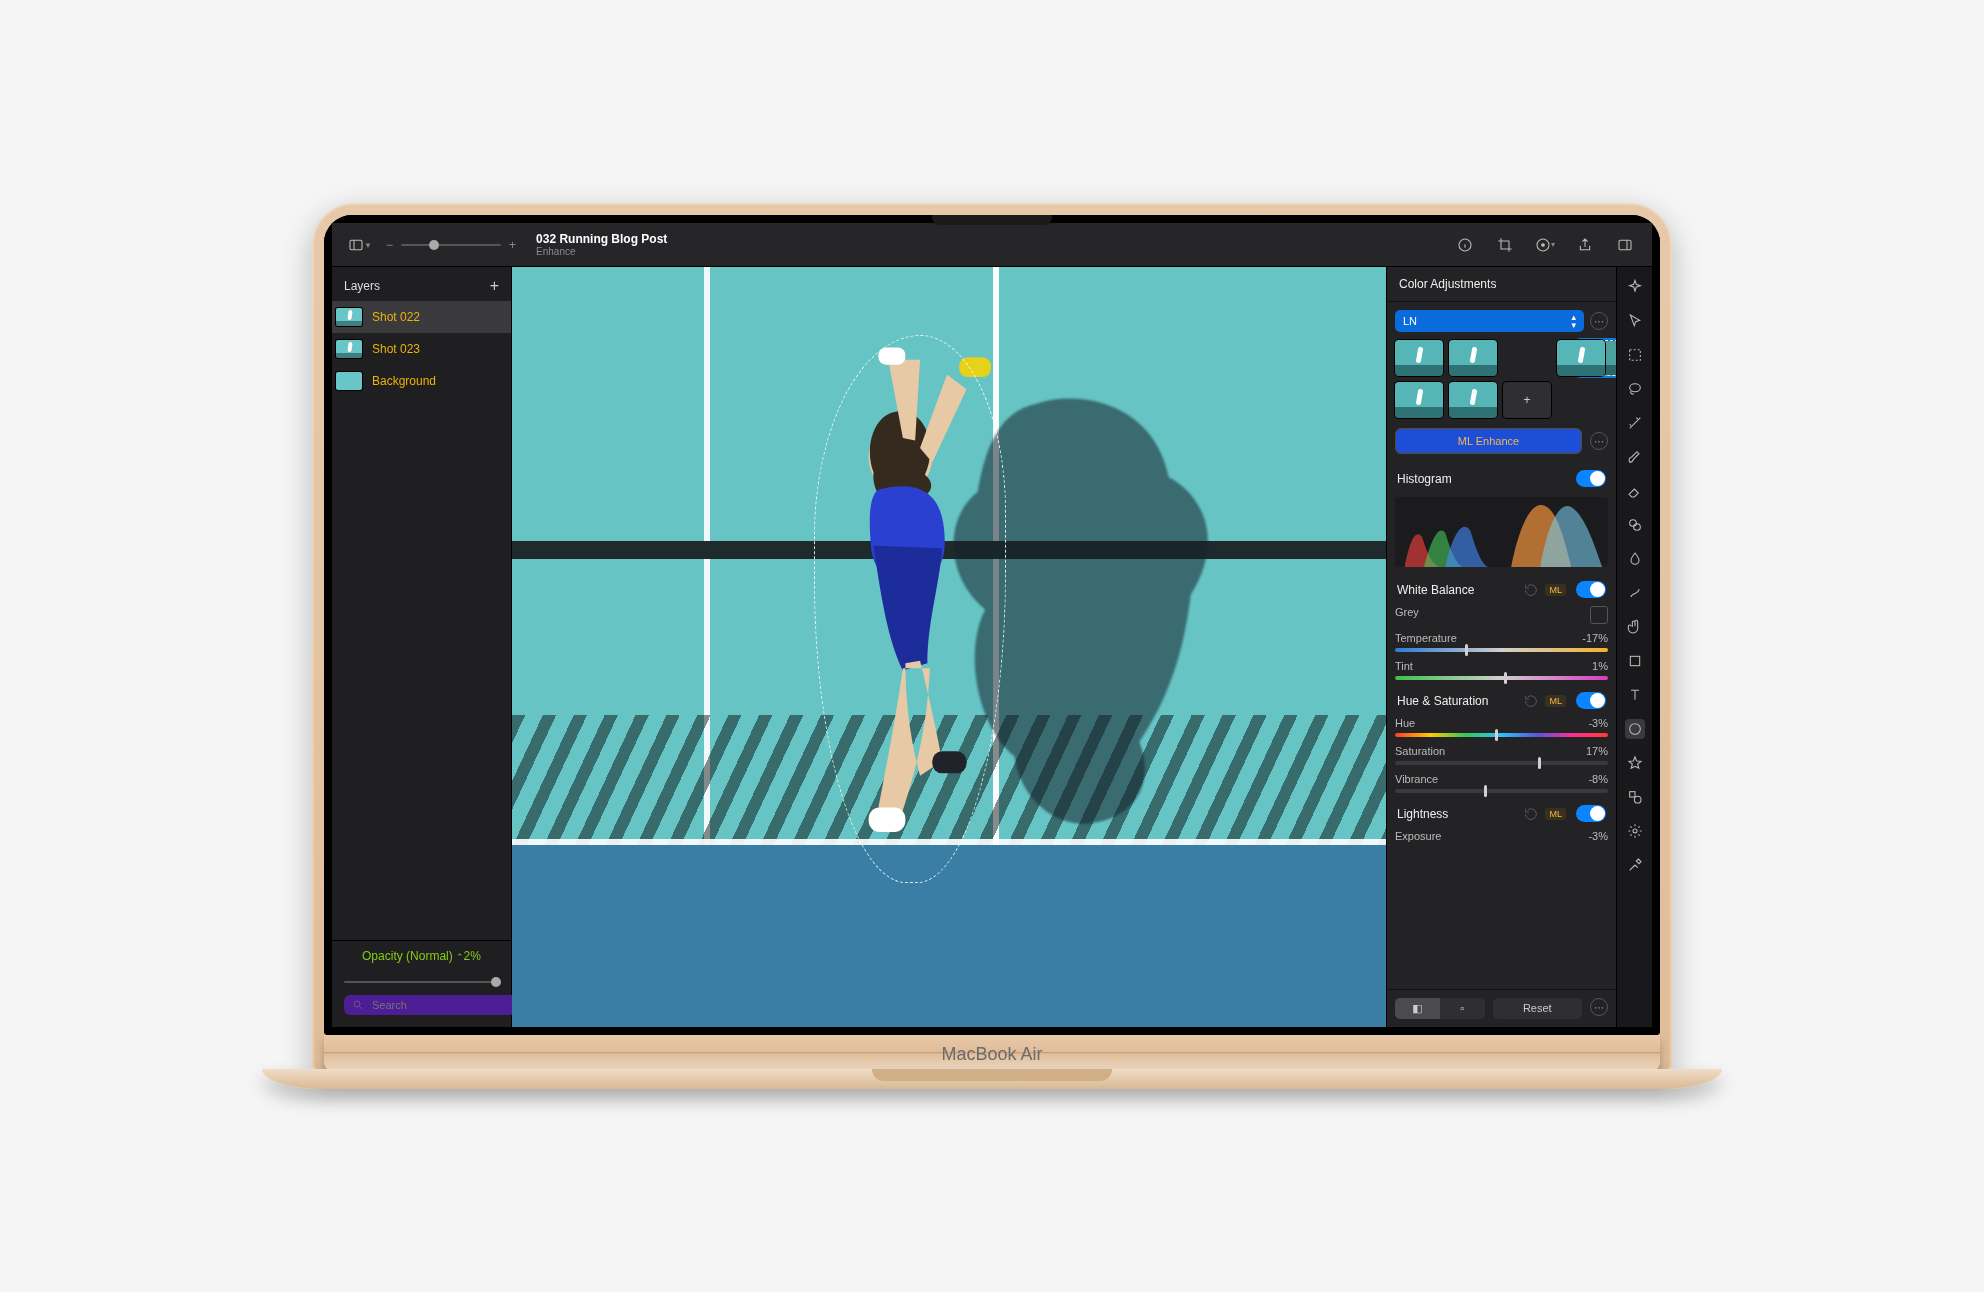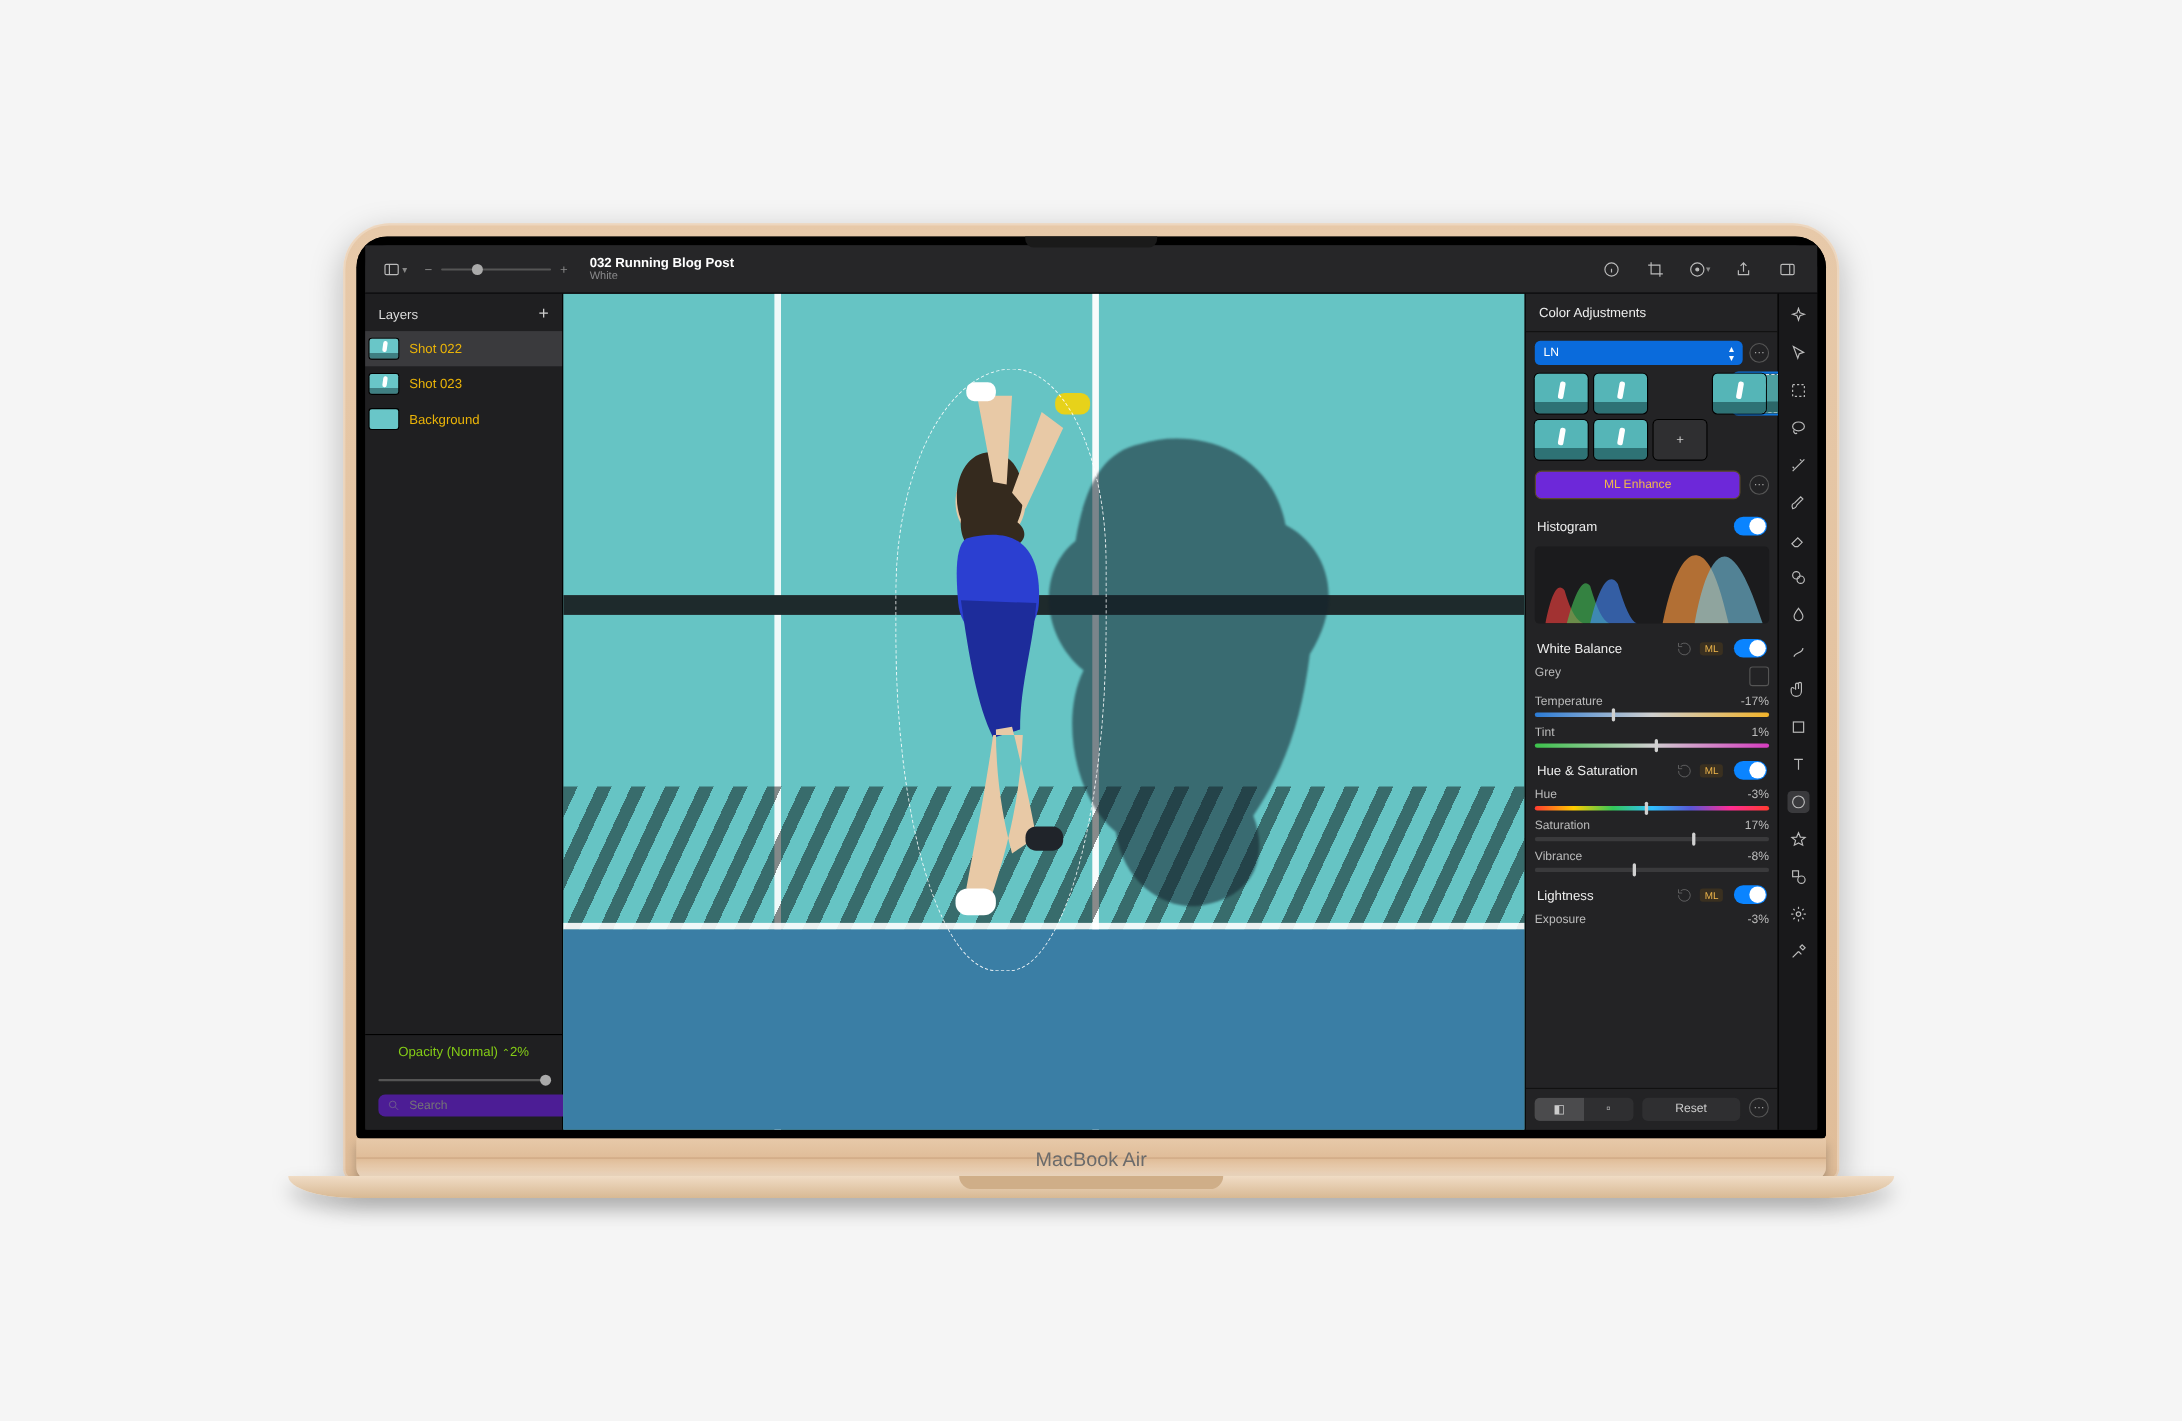--- a/index.html
+++ b/index.html
@@ -123,21 +123,21 @@
   .preset-select{flex:1;background:#0a6bdc;border-radius:5px;padding:3px 8px;color:#fff;display:flex;justify-content:space-between;align-items:center;font-size:11px}
   .preset-select .arrows{font-size:9px;line-height:8px;display:flex;flex-direction:column}
   .more-dot{width:18px;height:18px;border:1px solid #555;border-radius:50%;display:flex;align-items:center;justify-content:center;color:#aaa;font-size:10px}
   .preset-grid{display:flex;flex-wrap:wrap;gap:6px;margin-bottom:10px}
   .preset{width:48px;height:36px;border-radius:4px;background:linear-gradient(180deg,#55b5b7 70%,#2e7275 70%);position:relative;box-shadow:0 0 0 1px #000}
   .preset.sel{box-shadow:0 0 0 2px #0a84ff}
   .preset::after{content:"";position:absolute;left:46%;top:20%;width:5px;height:16px;background:#fff;border-radius:2px;transform:rotate(10deg)}
   .preset.add{background:#2f2f31;color:#ccc;display:flex;align-items:center;justify-content:center}
   .preset.add::after{display:none}
   .ml-row{display:flex;align-items:center;gap:8px;margin-bottom:12px}
-  .ml-btn{flex:1;text-align:center;padding:6px 0;border-radius:6px;background:#6d28d9;color:#f2b84b;border:1px solid #5b4a28;font-size:11px}
+  .ml-btn{flex:1;text-align:center;padding:6px 0;border-radius:6px;background:#1d4ed8;color:#f2b84b;border:1px solid #5b4a28;font-size:11px}
   .section{margin-top:6px}
   .sec-head{display:flex;align-items:center;justify-content:space-between;padding:4px 2px;color:#eee}
   .toggle{width:30px;height:17px;border-radius:10px;background:#0a84ff;position:relative}
   .toggle::after{content:"";position:absolute;right:1px;top:1px;width:15px;height:15px;border-radius:50%;background:#fff}
   .ml-badge{font-size:9px;background:#3a3020;color:#f2b84b;border-radius:3px;padding:1px 4px;margin-right:4px}
   .reset-ic{width:16px;height:16px;opacity:.6}
   .histogram{height:70px;background:#1b1b1d;border-radius:4px;margin:6px 0 10px 0;position:relative;overflow:hidden}
   .histogram svg{position:absolute;inset:0;width:100%;height:100%}
   .slider-row{margin:4px 0 8px 0}
   .sr-top{display:flex;justify-content:space-between;color:#bbb;font-size:11px;margin-bottom:4px}
@@ -178,21 +178,21 @@
           </div>
           <div class="zoom">
             <span>−</span>
             <div class="track">
                 <div class="thumb"></div>
               </div>
             <span>+</span>
           </div>
           <div class="doc-title">
             <div class="t">032 Running Blog Post</div>
-            <div class="s">White</div>
+            <div class="s">Enhance</div>
           </div>
           <div class="spacer"></div>
           <div class="tool-btn">
               <svg viewBox="0 0 24 24">
                 <circle cx="12" cy="12" r="9"></circle>
                 <path d="M12 8h0M12 11v5"></path>
               </svg>
             </div>
           <div class="tool-btn">
               <svg viewBox="0 0 24 24">

